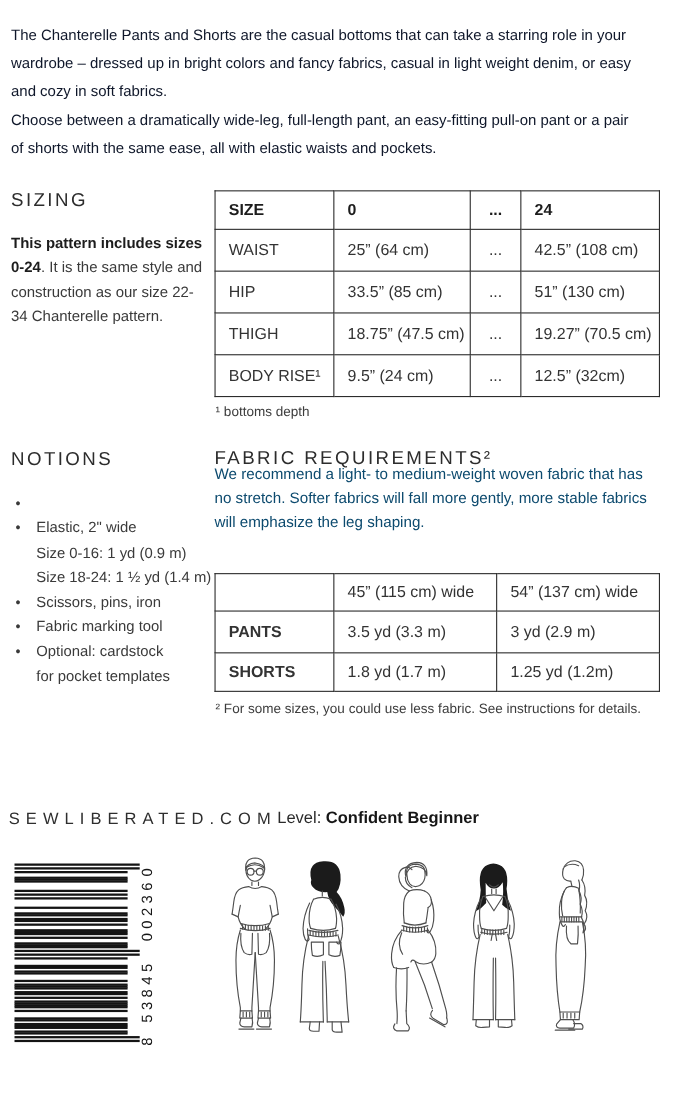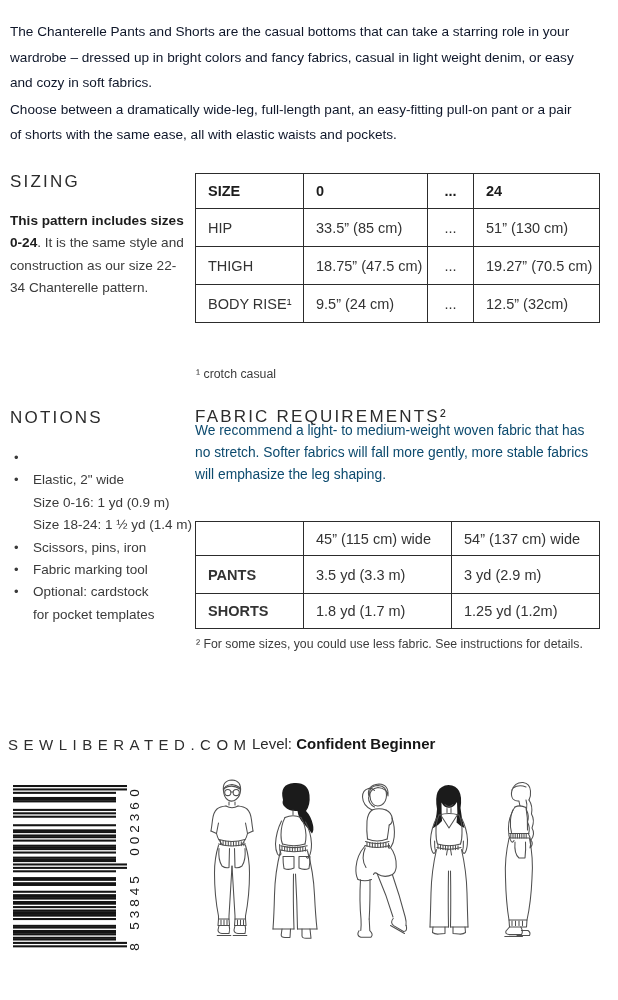--- a/index.html
+++ b/index.html
@@ -103,41 +103,47 @@
       <col style="width:126px">
     </colgroup>
   <tbody>
       <tr style="height:35px">
     <th>SIZE</th>
     <th>0</th>
     <th class="c">...</th>
     <th>24</th>
   </tr>
   <tr style="height:38px">
+    <td class="rowlabel">WAIST</td>
+    <td>25” (64 cm)</td>
+    <td class="c">...</td>
+    <td>42.5” (108 cm)</td>
+  </tr>
+  <tr style="height:38px">
     <td class="rowlabel">HIP</td>
     <td>33.5” (85 cm)</td>
     <td class="c">...</td>
     <td>51” (130 cm)</td>
   </tr>
   <tr style="height:38px">
     <td class="rowlabel">THIGH</td>
     <td>18.75” (47.5 cm)</td>
     <td class="c">...</td>
     <td>19.27” (70.5 cm)</td>
   </tr>
   <tr style="height:38px">
     <td class="rowlabel">BODY RISE¹</td>
     <td>9.5” (24 cm)</td>
     <td class="c">...</td>
     <td>12.5” (32cm)</td>
   </tr>
 </tbody>
   </table>
 
-<div class="abs footnote fn1">¹ crotch casual</div>
+<div class="abs footnote fn1">¹ bottoms depth</div>
 
 <div class="abs heading h-notions">NOTIONS</div>
 
 <div class="abs notions">
   <div class="n-item">
     <span class="n-bullet">•</span>
   </div>
   <div class="n-item">
     <span class="n-bullet">•</span>
     <span class="n-text">Elastic, 2" wide

